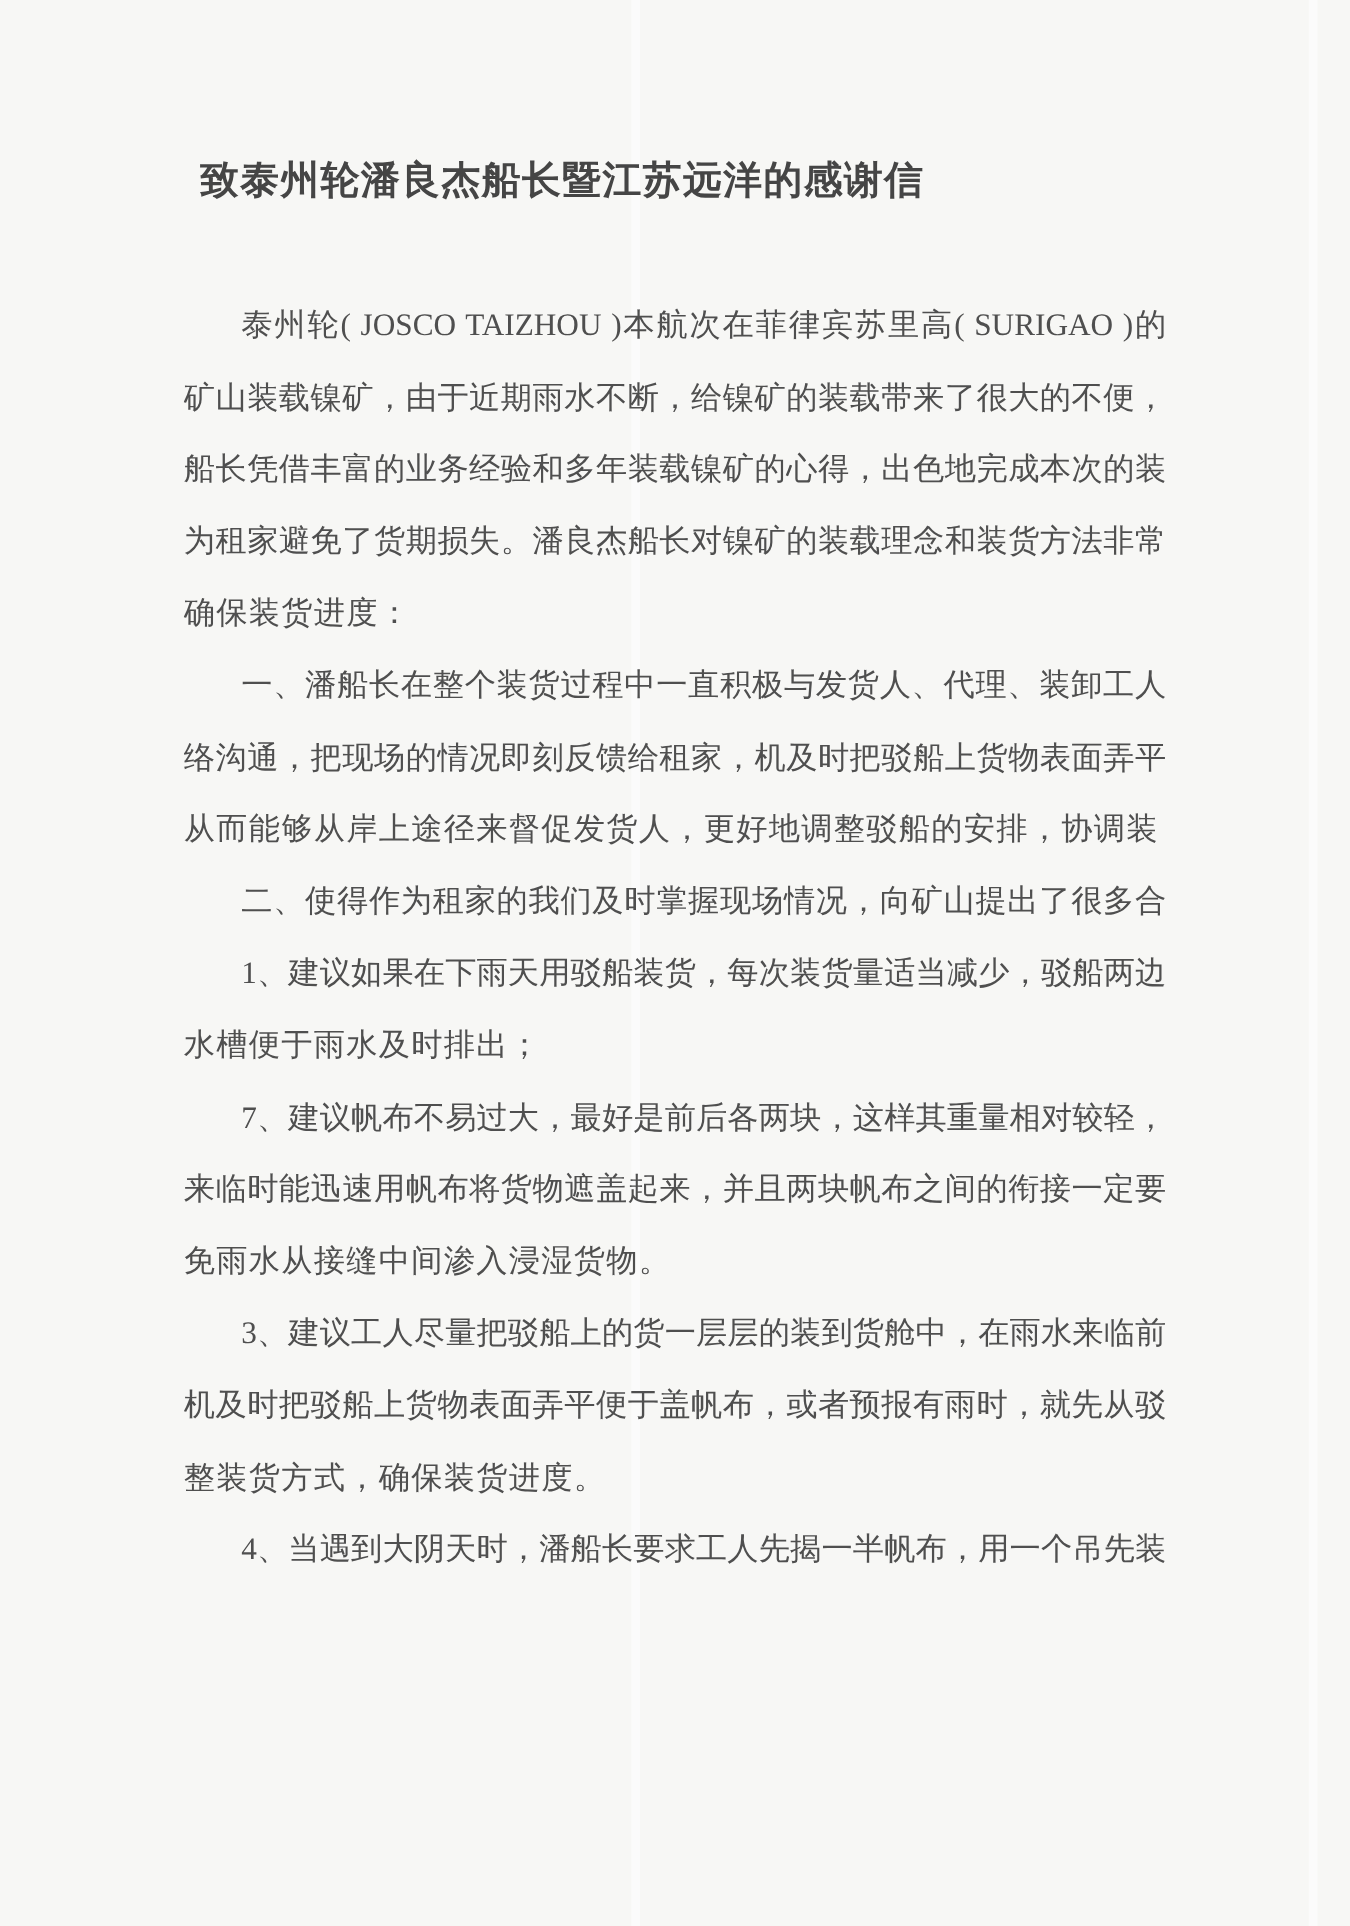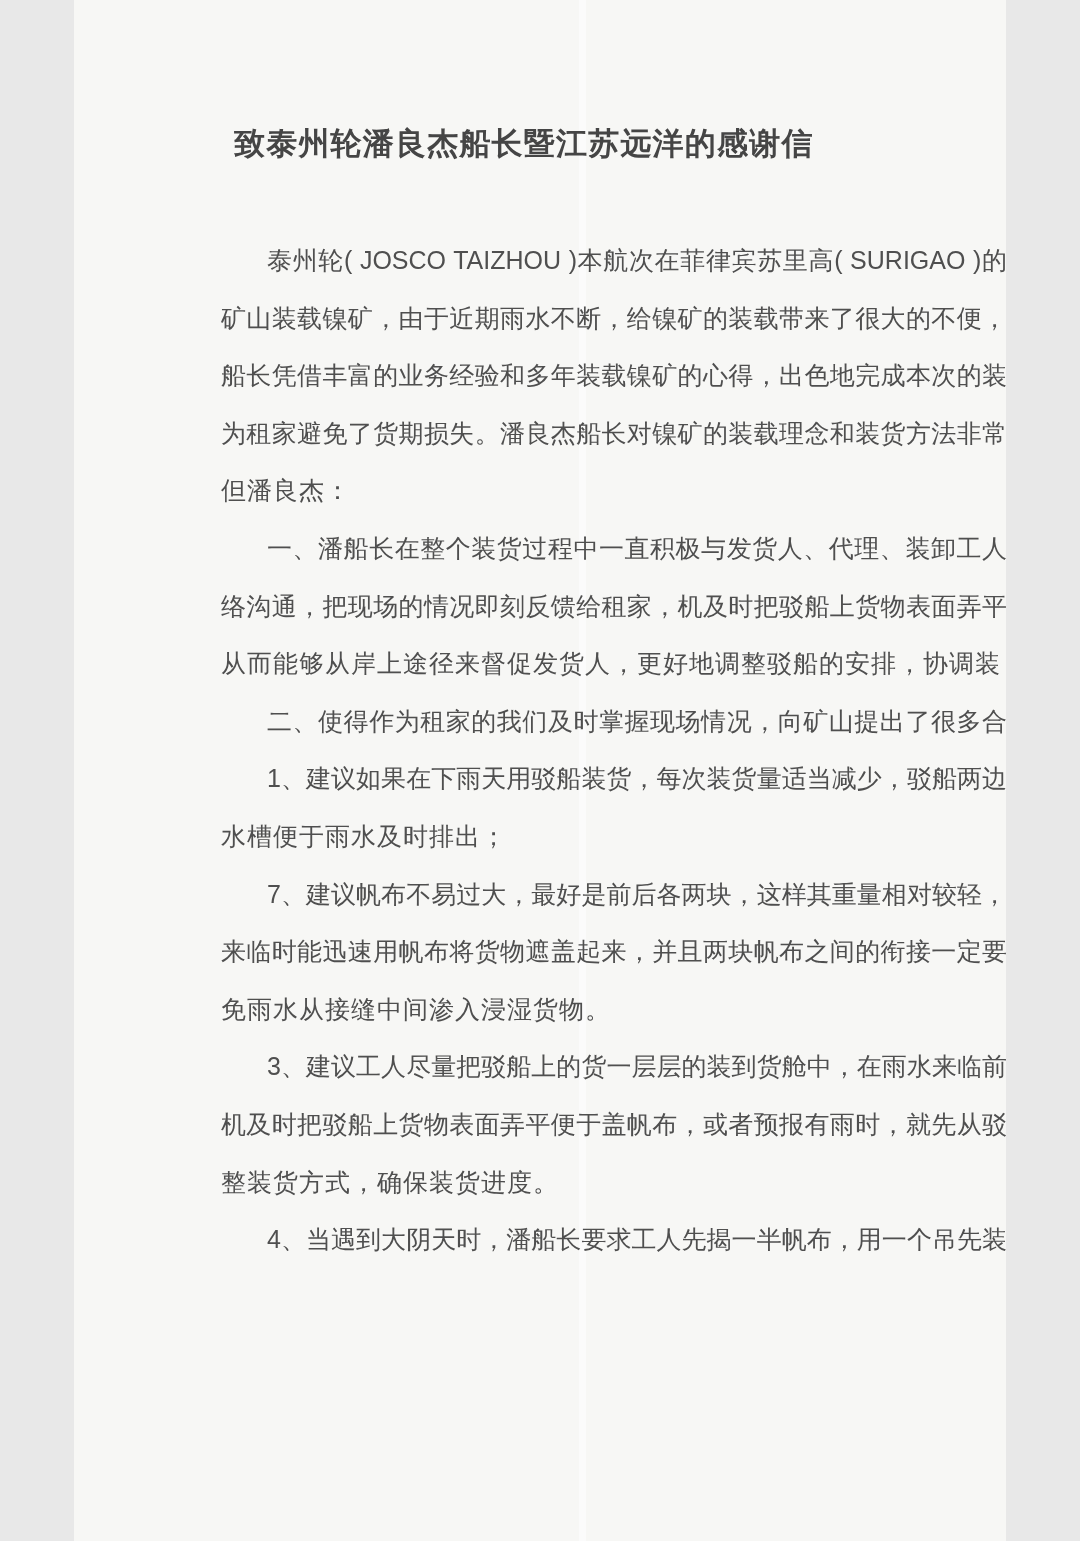--- a/index.html
+++ b/index.html
@@ -2,26 +2,26 @@
 <html style="--paper: #f7f7f5; --title-color: #454545; --text-color: #4f4f4f;"><head>
 <meta charset="utf-8">
 <style>
   html, body {
     margin: 0;
     padding: 0;
     background: #e8e8e8;
   }
   .sheet {
     position: relative;
-    width: 932px;
+    width: 1080px;
     height: 1541px;
     margin: 0 auto;
     background: var(--paper, #f7f7f5);
     overflow: hidden;
-    font-family: Liberation Sans, sans-serif;
+    font-family: Liberation Serif, serif;
   }
   
   .streak {
     position: absolute;
     top: 0;
     width: 7px;
     height: 100%;
     background: rgba(255, 255, 255, 0.55);
     pointer-events: none;
   }
@@ -71,21 +71,21 @@
 <div class="sheet">
   <div class="streak streak-a"></div>
   <div class="streak streak-b"></div>
   <div class="content">
     <h1 class="doc-title">致泰州轮潘良杰船长暨江苏远洋的感谢信</h1>
     <div class="body-lines">
         <div class="line justify indent">泰州轮( JOSCO TAIZHOU )本航次在菲律宾苏里高( SURIGAO )的 MMDC</div>
         <div class="line justify">矿山装载镍矿，由于近期雨水不断，给镍矿的装载带来了很大的不便，但潘良杰</div>
         <div class="line justify">船长凭借丰富的业务经验和多年装载镍矿的心得，出色地完成本次的装货任务，</div>
         <div class="line justify">为租家避免了货期损失。潘良杰船长对镍矿的装载理念和装货方法非常值得我们</div>
-        <div class="line no-justify">但潘良杰：</div>
+        <div class="line no-justify">确保装货进度：</div>
         <div class="line justify indent">一、潘船长在整个装货过程中一直积极与发货人、代理、装卸工人和租家联</div>
         <div class="line justify">络沟通，把现场的情况即刻反馈给租家，机及时把驳船上货物表面弄平便于盖帆布，</div>
         <div class="line no-justify">从而能够从岸上途径来督促发货人，更好地调整驳船的安排，协调装货进度。</div>
         <div class="line justify indent">二、使得作为租家的我们及时掌握现场情况，向矿山提出了很多合理建议</div>
         <div class="line justify indent">1、建议如果在下雨天用驳船装货，每次装货量适当减少，驳船两边留出流</div>
         <div class="line no-justify">水槽便于雨水及时排出；</div>
         <div class="line justify indent">7、建议帆布不易过大，最好是前后各两块，这样其重量相对较轻，在雨水</div>
         <div class="line justify">来临时能迅速用帆布将货物遮盖起来，并且两块帆布之间的衔接一定要紧密，以</div>
         <div class="line no-justify">免雨水从接缝中间渗入浸湿货物。</div>
         <div class="line justify indent">3、建议工人尽量把驳船上的货一层层的装到货舱中，在雨水来临前用挖掘</div>

